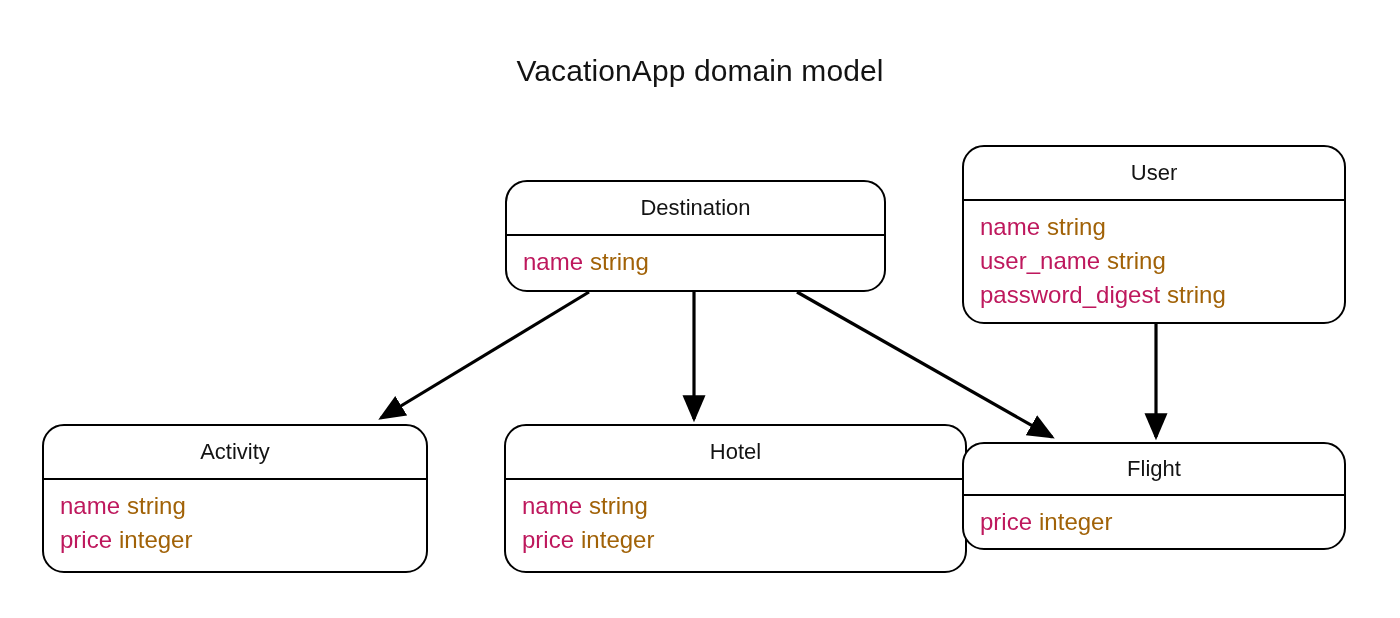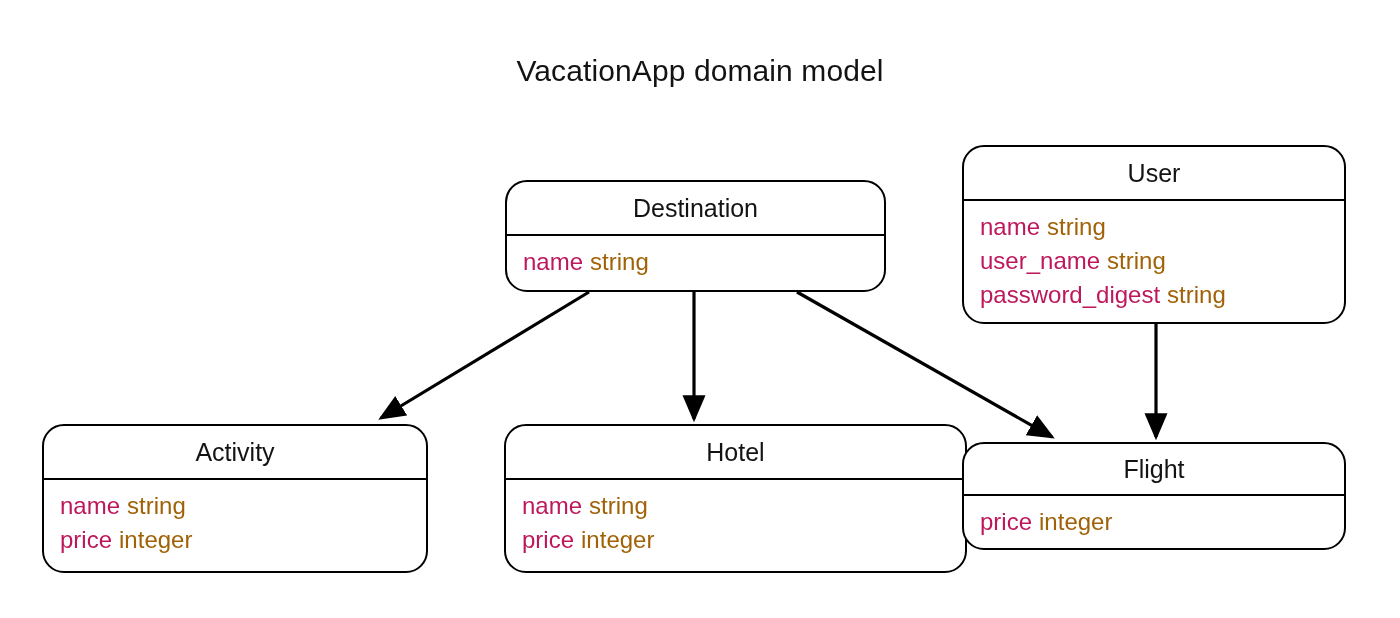--- a/index.html
+++ b/index.html
@@ -49,21 +49,21 @@
     border: 2.5px solid #000000;
     border-radius: 22px;
     overflow: hidden;
     display: flex;
     flex-direction: column;
   }
   .entity-header {
     flex: 0 0 auto;
     border-bottom: 2.5px solid #000000;
     text-align: center;
-    font-size: 25px;
+    font-size: 22px;
     line-height: 1;
     color: #131313;
     display: flex;
     align-items: center;
     justify-content: center;
     white-space: nowrap;
   }
   .entity-body {
     flex: 1 1 auto;
     padding: 9px 0 0 16px;

